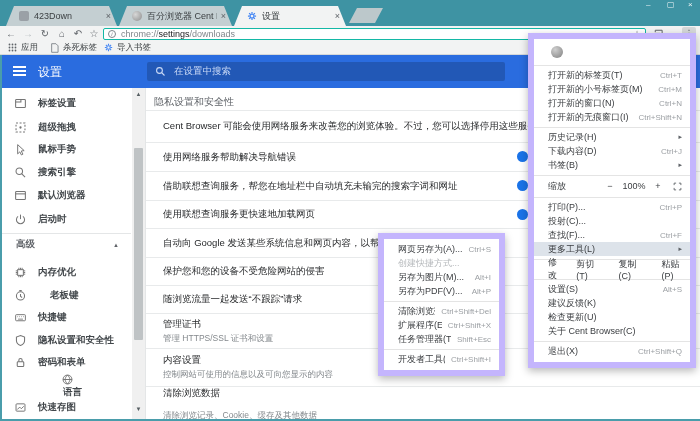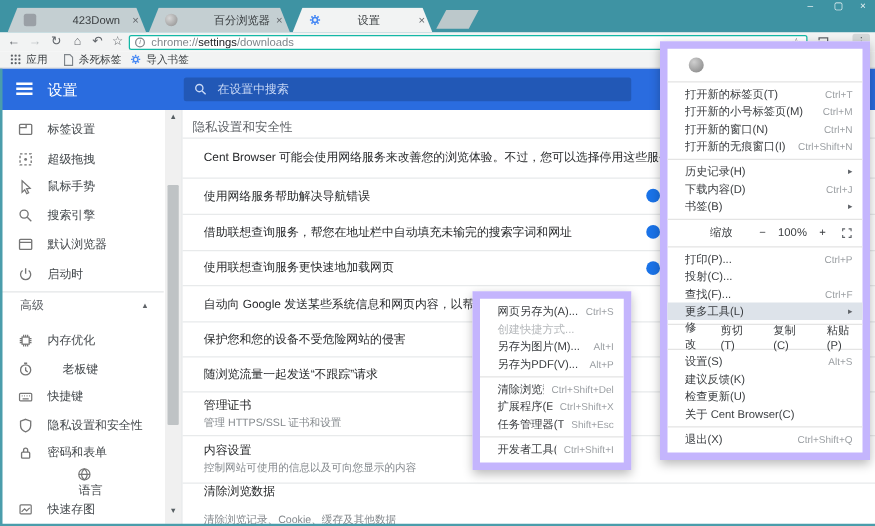--- a/index.html
+++ b/index.html
@@ -7,21 +7,21 @@
   body { font-family:"Liberation Sans","DejaVu Sans",sans-serif; background:#e8e8e8; }
   #app { position:relative; width:700px; height:421px; overflow:hidden; background:#fff; }
 
   
   .titlebar { position:absolute; left:0; top:0; width:700px; height:26px; background:#3e93a3; }
   .winctl { position:absolute; top:1px; color:rgba(255,255,255,.9); font-size:8px; line-height:8px; }
   .tab { position:absolute; top:6px; height:20px; display:flex; align-items:center; padding:0 6px 0 13px;
          clip-path:polygon(8px 0, calc(100% - 8px) 0, 100% 100%, 0 100%); font-size:9px; color:#3c4043; }
   .tab.inactive { background:#c4cfd2; }
   .tab.active { background:#f2f3f3; }
-  .tab .t-title { flex:1; white-space:nowrap; overflow:hidden;margin-left:24px; }
+  .tab .t-title { flex:1; white-space:nowrap; overflow:hidden; }
   .tab .t-close { font-size:9px; color:#5f6368; margin-left:4px; }
   .favicon { width:10px; height:10px; margin-right:5px; flex:0 0 auto; }
   .fav-grey { background:#9aa0a6; border-radius:2px; }
   .fav-circle { background:radial-gradient(circle at 35% 35%, #d7d7d7, #8d8d8d); border-radius:50%; }
   .newtab { position:absolute; left:353px; top:8px; width:26px; height:15px; background:#bcc8cb; transform:skewX(-28deg); }
 
   
   .toolbar { position:absolute; left:0; top:26px; width:700px; height:15px; background:#f2f3f3; }
   .navic { position:absolute; top:0; height:15px; line-height:15px; font-size:10px; color:#5f6368; text-align:center; width:14px; }
   .navic.dis { color:#b6bcbe; }
@@ -41,21 +41,21 @@
   
   .set-header { position:absolute; left:0; top:55px; width:700px; height:33px; background:#2a6cdf; }
   .hamb { position:absolute; left:13px; top:11px; width:13px; }
   .hamb span { display:block; height:2px; background:#fff; margin-bottom:2px; }
   .set-title { position:absolute; left:38px; top:9px; color:#fff; font-size:12px; }
   .set-search { position:absolute; left:147px; top:7px; width:358px; height:19px; background:rgba(0,0,0,.18); border-radius:2px; display:flex; align-items:center; padding:0 8px; }
   .set-search .mag { margin-right:8px; display:inline-flex; }
   .set-search .ph { color:#c9d9f6; font-size:9.5px; }
 
   
-  .sidebar { position:absolute; left:0; top:88px; width:131px; height:333px; background:#fff; }
+  .sidebar { position:absolute; left:0; top:88px; width:131px; height:333px; background:#fff;font-weight:bold; }
   .si { position:absolute; left:0; width:131px; height:22px; display:flex; align-items:center; padding-left:14px; font-size:9.5px; color:#42474b; }
   .si .sic { width:13px; height:13px; margin-right:11px; display:inline-flex; flex:0 0 auto; }
   .si-adv { position:absolute; left:0; width:131px; height:22px; display:flex; align-items:center; padding:0 12px 0 16px; font-size:9.5px; color:#5f6368; border-top:1px solid #e4e6e7; }
   .si-adv .caret { margin-left:auto; font-size:6px; color:#5f6368; }
 
   
   .scrollbar { position:absolute; left:132px; top:88px; width:13px; height:331px; background:#f0f0f0; }
   .sb-arrow { position:absolute; left:0; width:13px; text-align:center; font-size:6px; color:#565e62; }
   .sb-thumb { position:absolute; left:2px; top:60px; width:9px; height:192px; background:#bfc3c5; border-radius:1px; }
 
@@ -75,21 +75,21 @@
   #more-tools-menu { left:378px; top:233px; width:127px; z-index:51; }
   .mi { height:14px; display:flex; align-items:center; padding:0 8px 0 14px; font-size:9px; color:#3a3d40; }
   .mi .lab { flex:1; white-space:nowrap; overflow:hidden; }
   .mi .sc { color:#9b9fa3; font-size:8px; margin-left:6px; white-space:nowrap; }
   .mi .arr { color:#5f6368; font-size:7px; margin-left:6px; }
   .mi.hl { background:#dde3ea; }
   .mi.dis .lab { color:#b5b8bb; }
   .msep { border-top:1px solid #e4e4e4; margin:2.5px 0; }
   .mav { height:20px; display:flex; align-items:center; padding-left:17px; }
   .sphere { width:12px; height:12px; border-radius:50%; background:radial-gradient(circle at 35% 30%, #cfcfcf, #808080); }
-  .zoomrow { height:16px;margin-left:20px; }
+  .zoomrow { height:16px; }
   .zbtn { color:#3a3d40; width:14px; text-align:center; }
   .zval { color:#3a3d40; width:34px; text-align:center; }
   .fsic { margin-left:8px; display:inline-flex; }
   .editrow .elab { margin-right:16px; }
   .editrow .eitem { margin-right:22px; }
   svg { display:block; }
 
   
   .edge-bottom { position:absolute; left:0; bottom:0; width:700px; height:2px; background:#4a9dab; z-index:60; }
   .edge-left { position:absolute; left:0; top:55px; width:2px; height:366px; background:#4a9dab; z-index:60; }

